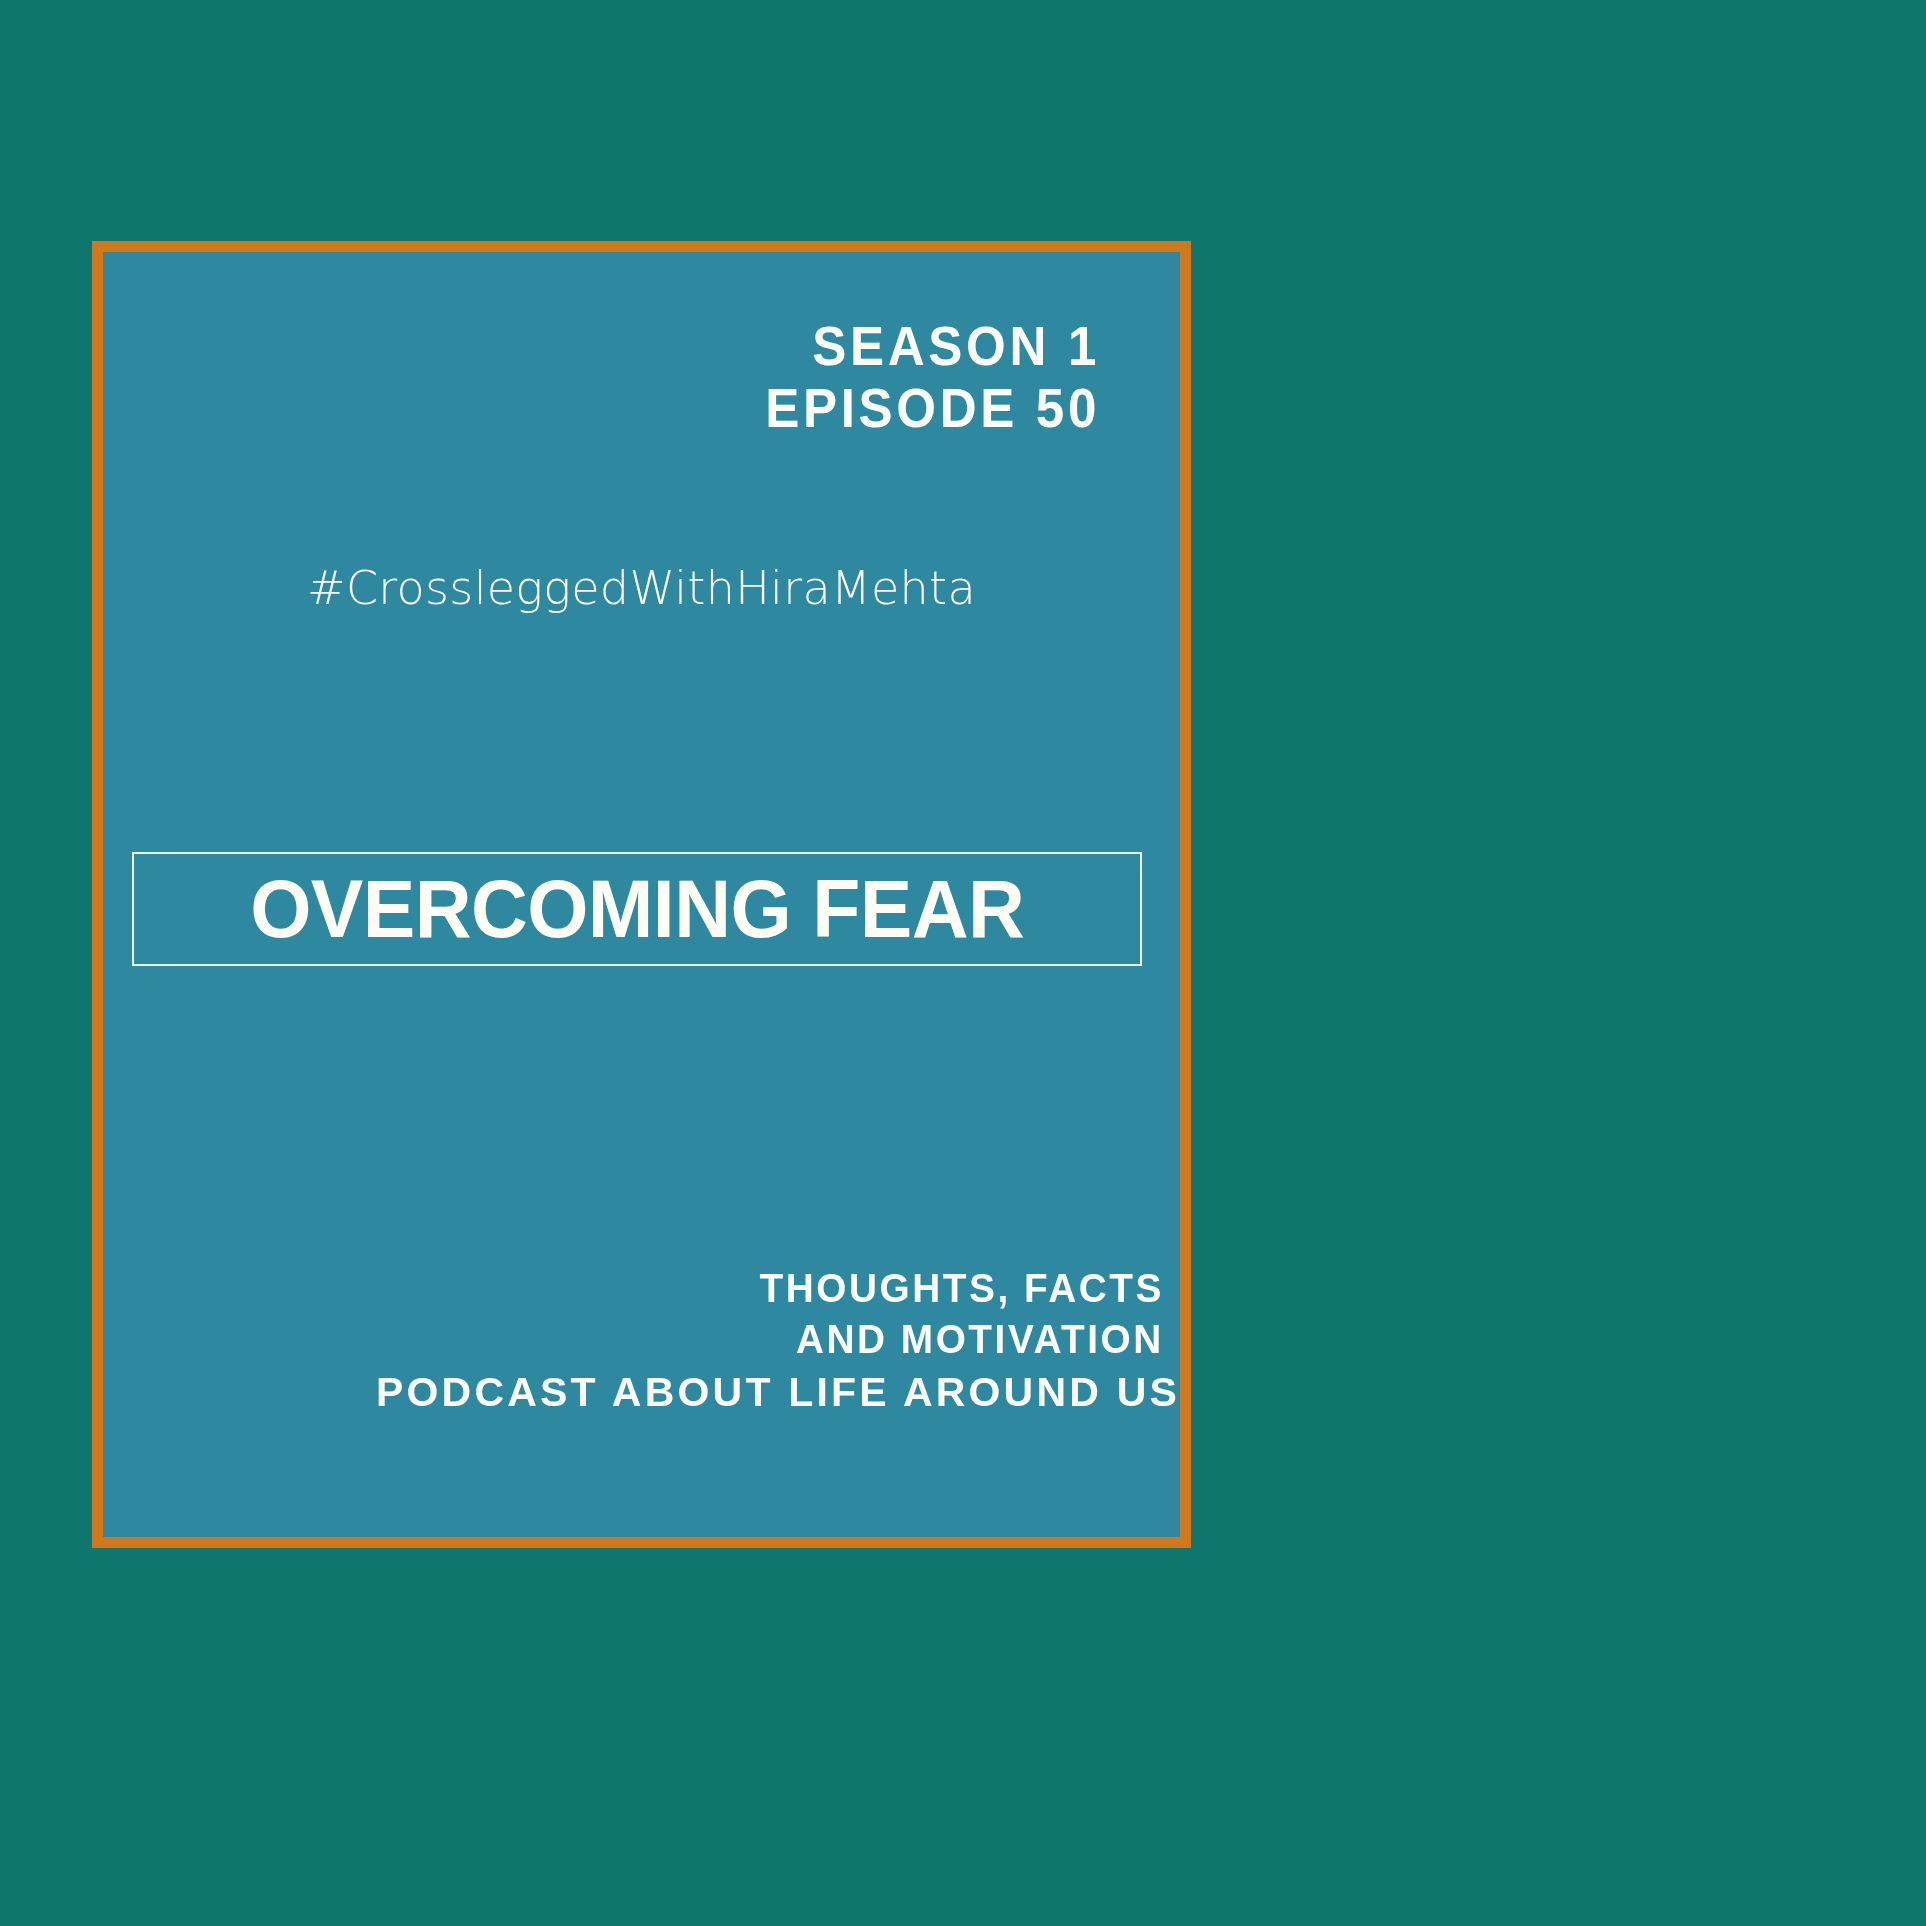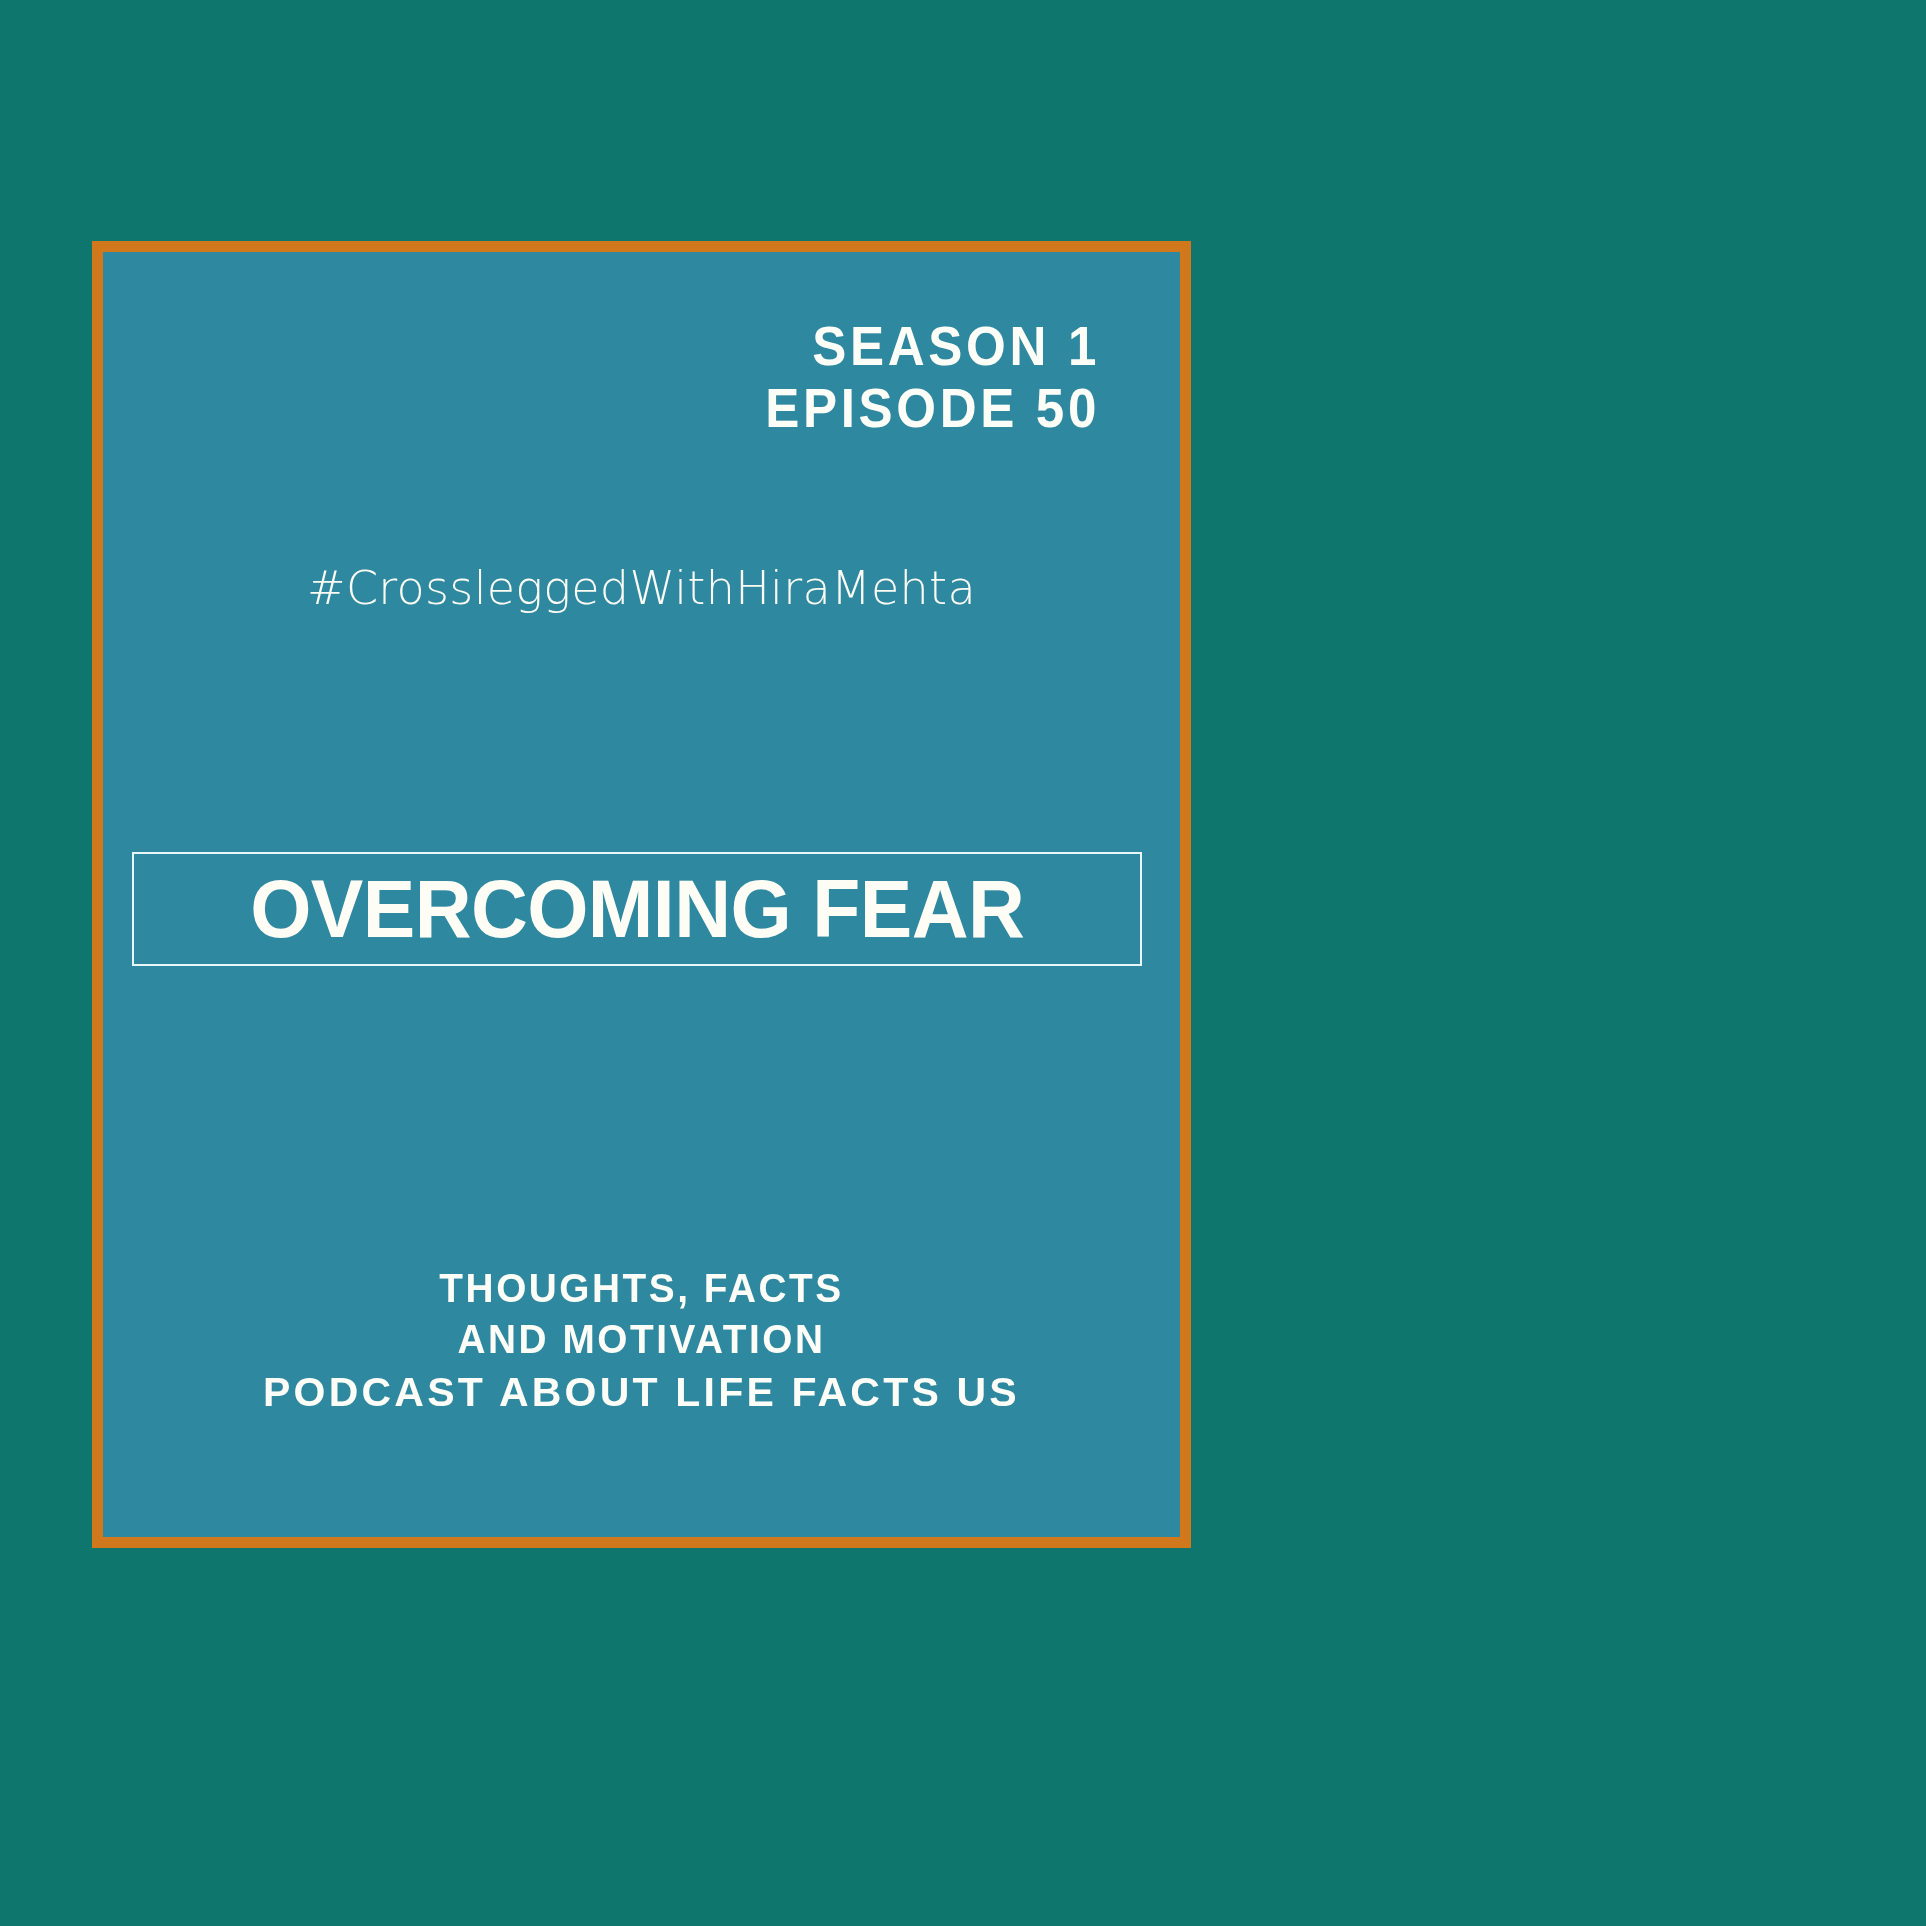--- a/index.html
+++ b/index.html
@@ -100,21 +100,21 @@
     white-space: nowrap;
     transform: scaleX(0.96);
   }
 
   
   #tagline-block {
     position: absolute;
     left: 0;
     right: 0;
     bottom: 119px;
-    text-align: center;
+    text-align: right;
     color: #fdfdf7;
     font-family: "Liberation Sans", sans-serif;
     font-weight: bold;
     font-size: 40px;
     line-height: 1.28;
     letter-spacing: 2.6px;
     white-space: nowrap;
   }
   #tagline-block .tag-line {
     display: block;
@@ -141,20 +141,20 @@
 
       <div id="hashtag-line">#CrossleggedWithHiraMehta</div>
 
       <div id="title-box">
         <span id="episode-title">OVERCOMING FEAR</span>
       </div>
 
       <div id="tagline-block">
         <span class="tag-line">THOUGHTS, FACTS</span>
         <span class="tag-line">AND MOTIVATION</span>
-        <span class="tag-line wide">PODCAST ABOUT LIFE FACTS US</span>
+        <span class="tag-line wide">PODCAST ABOUT LIFE AROUND US</span>
       </div>
 
     </div>
   </div>
 
 </div>
 
 
 </body></html>

